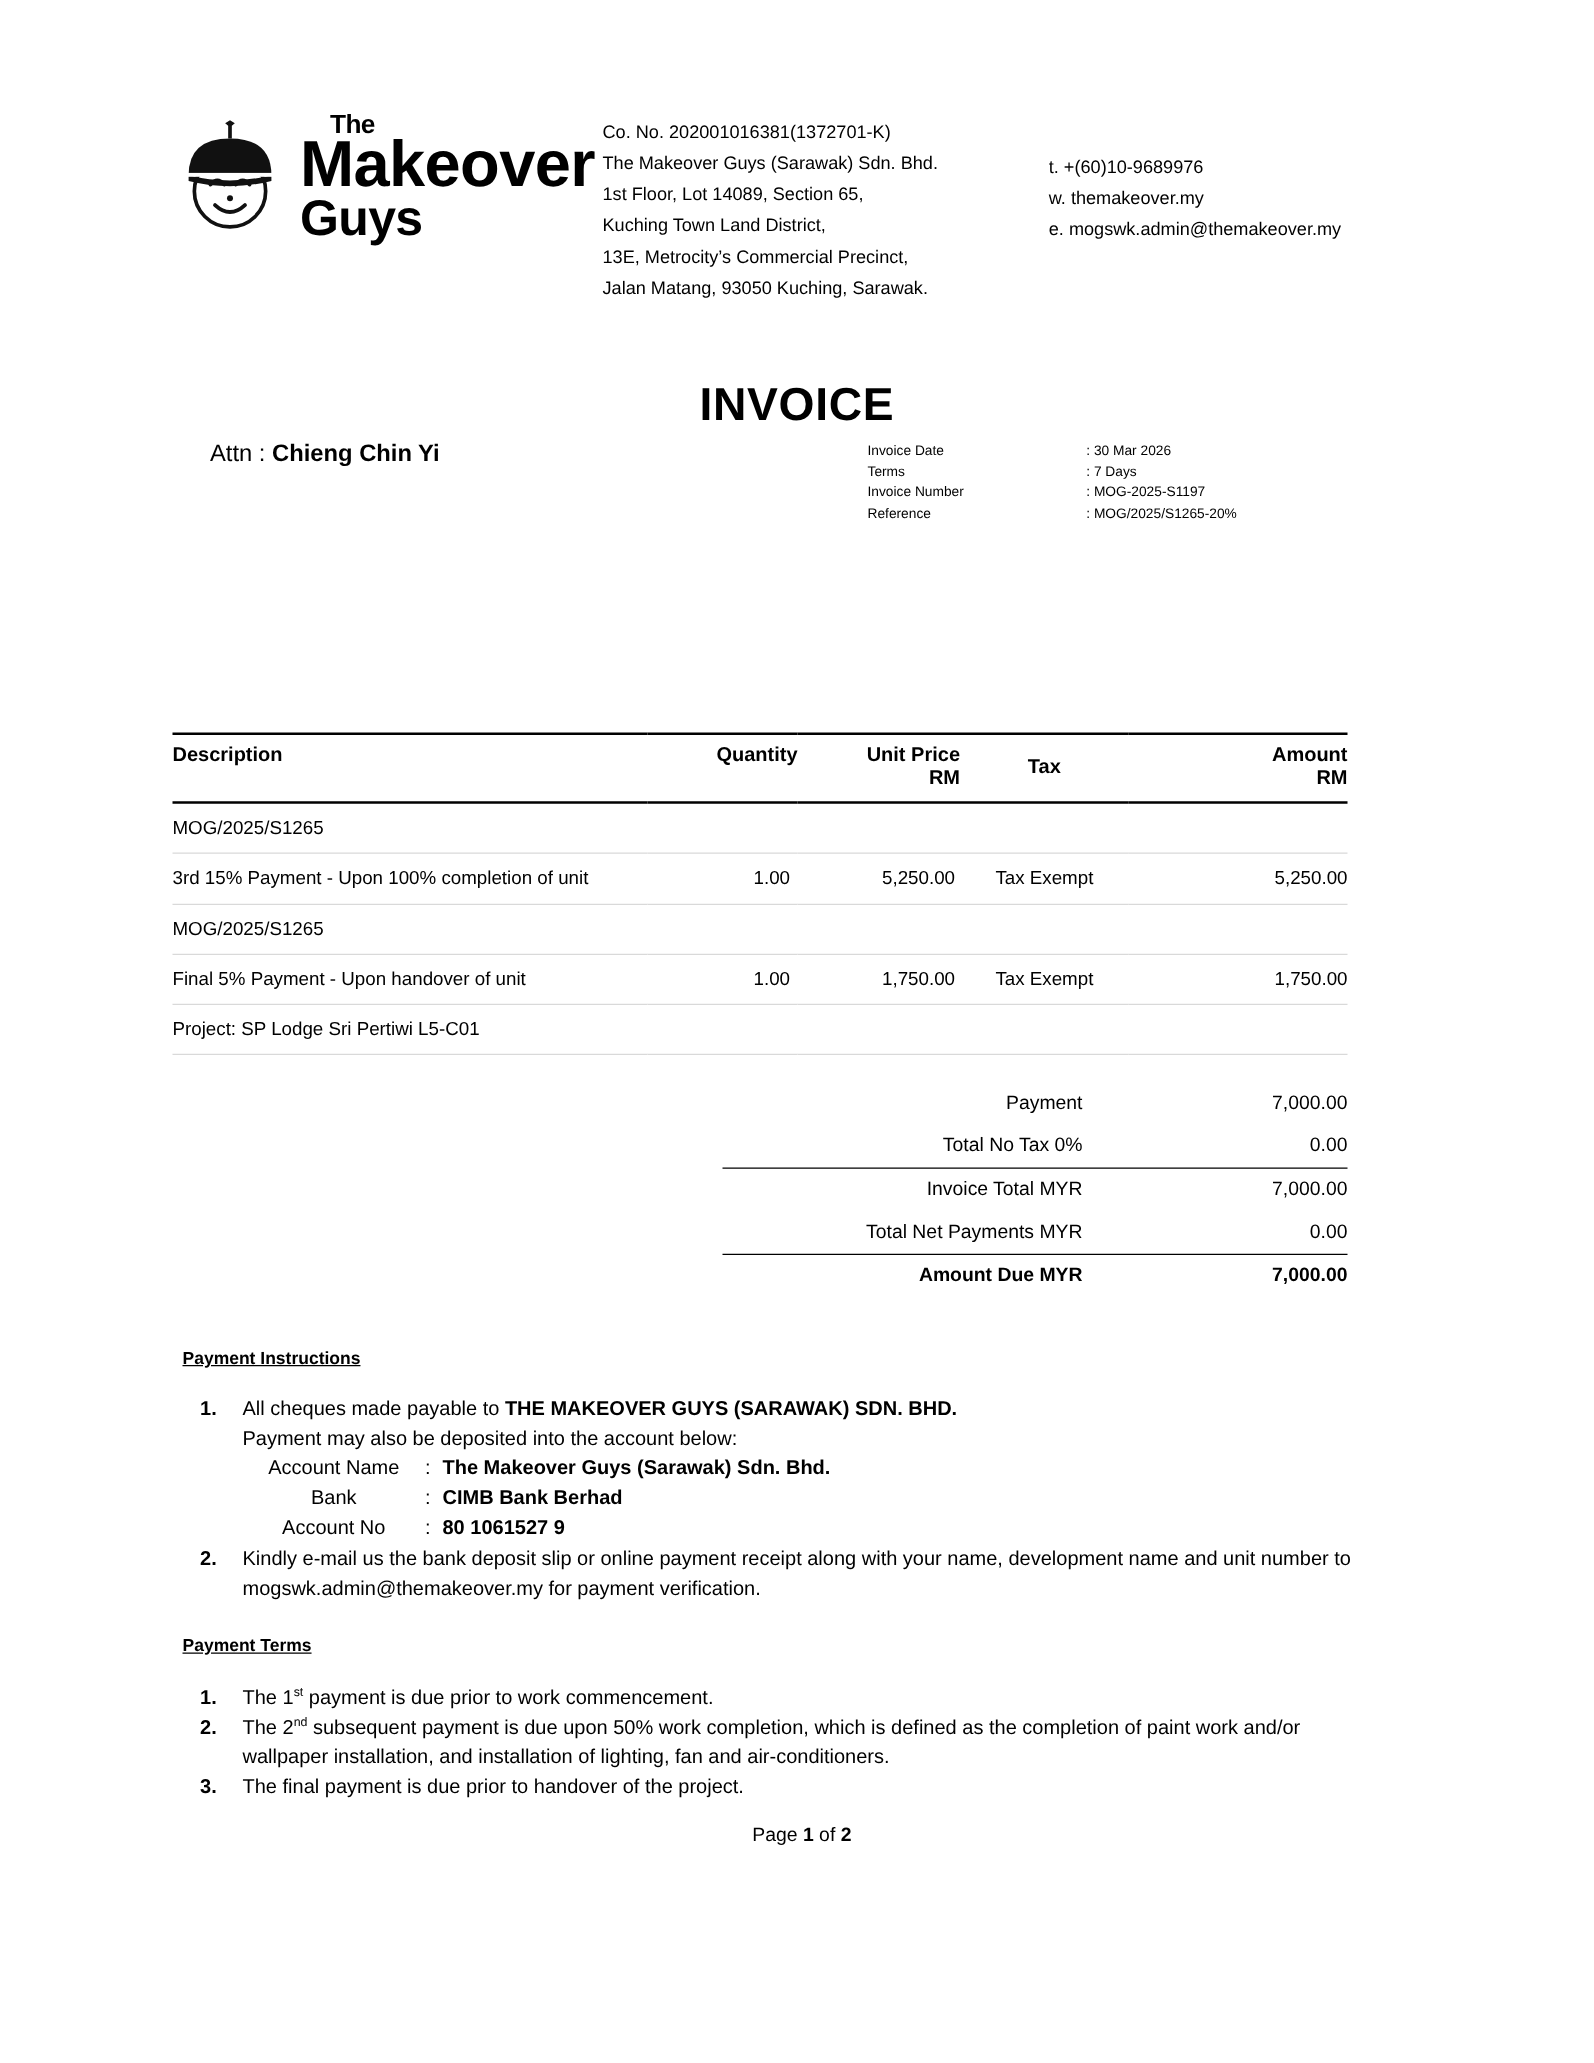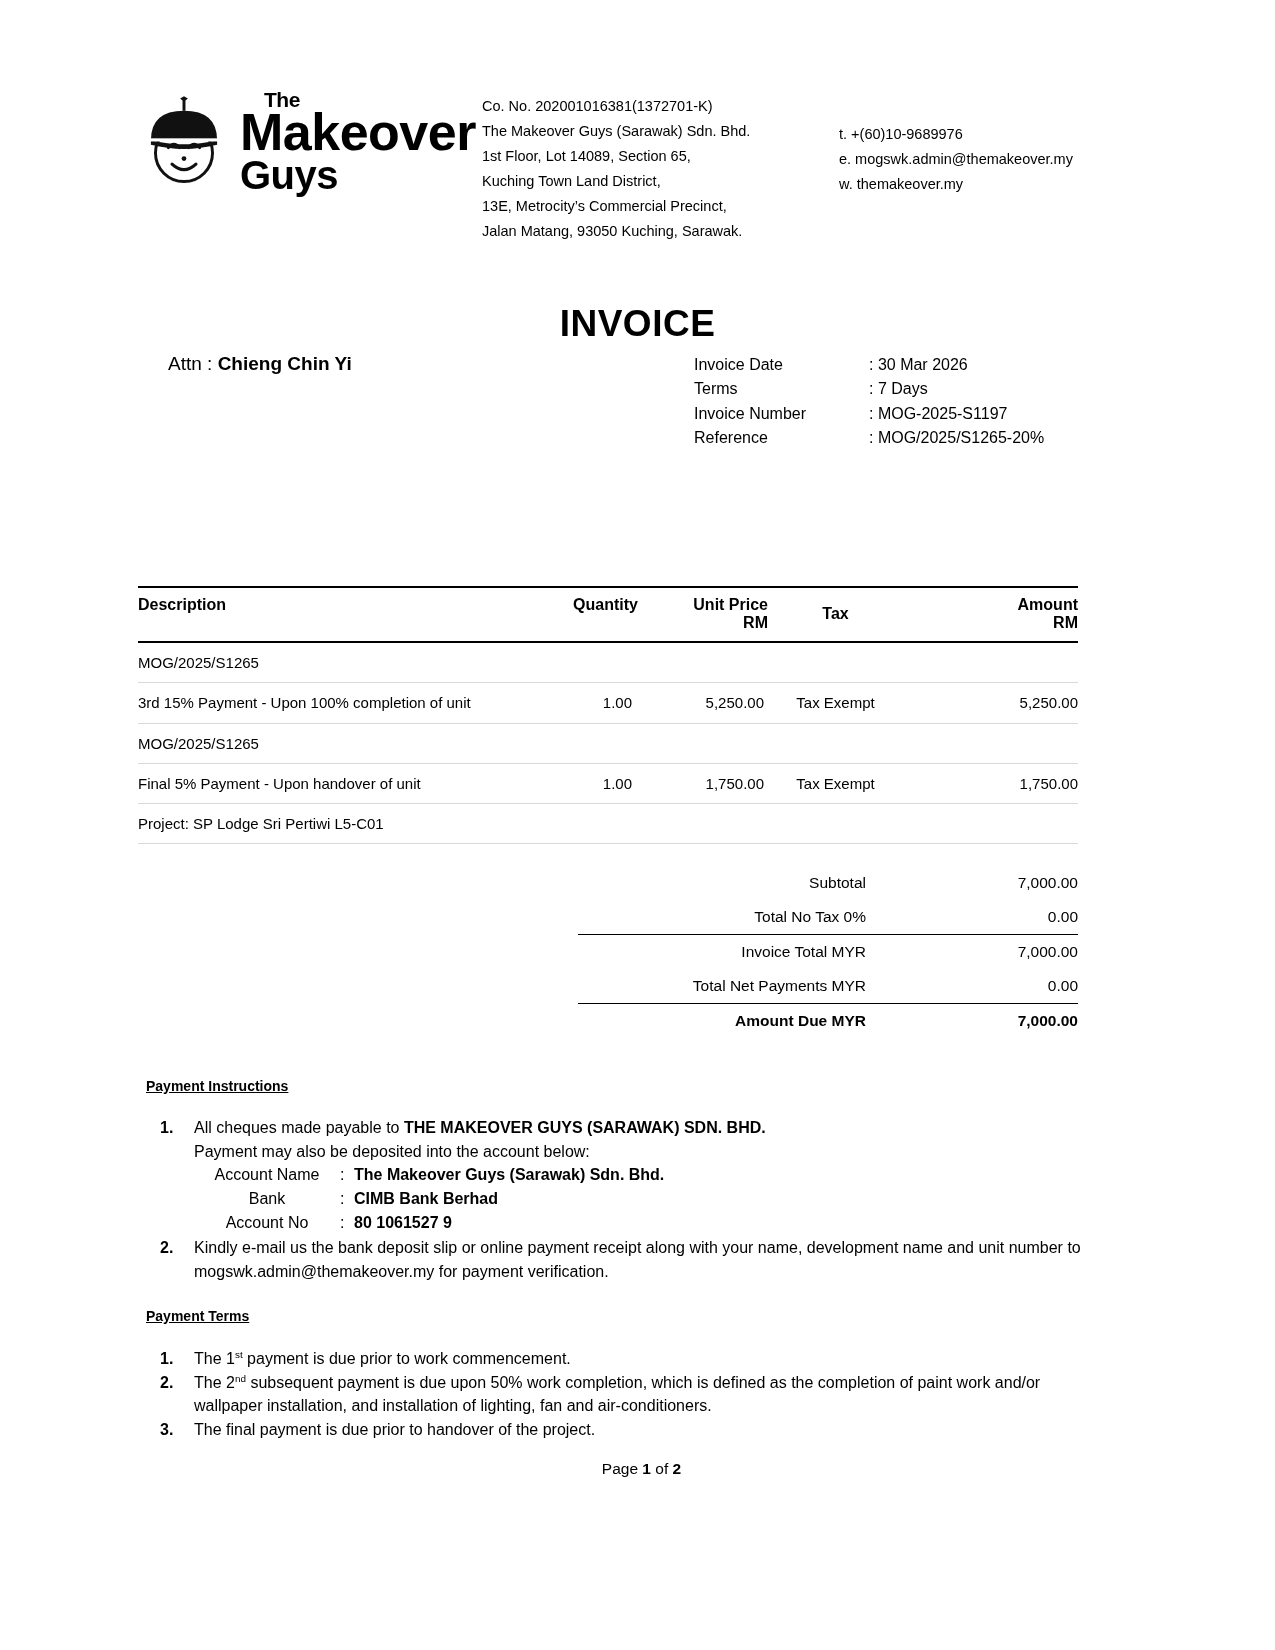--- a/index.html
+++ b/index.html
@@ -85,21 +85,21 @@
     font-size: 19px;
   }
   .attn b { font-weight: bold; }
 
   
   .meta {
     position: absolute;
     left: 694px;
     top: 353px;
     width: 390px;
-    font-size: 16px;
+    font-size: 11px;
     line-height: 1.52;
   }
   .meta-row { display: flex; }
   .meta-label { width: 175px; flex: 0 0 175px; }
   .meta-value { flex: 1 1 auto; }
 
   
   .table-wrap {
     position: absolute;
     left: 138px;
@@ -246,22 +246,22 @@
       <div>Co. No. 202001016381(1372701-K)</div>
       <div>The Makeover Guys (Sarawak) Sdn. Bhd.</div>
       <div>1st Floor, Lot 14089, Section 65,</div>
       <div>Kuching Town Land District,</div>
       <div>13E, Metrocity’s Commercial Precinct,</div>
       <div>Jalan Matang, 93050 Kuching, Sarawak.</div>
     </div>
 
     <div class="contact-block">
       <div>t. +(60)10-9689976</div>
+      <div>w. themakeover.my</div>
       <div>e. mogswk.admin@themakeover.my</div>
-      <div>w. themakeover.my</div>
     </div>
   </div>
 
   <div class="invoice-title">INVOICE</div>
 
   <div class="attn">
     <span>Attn :</span>
     <b>Chieng Chin Yi</b>
   </div>
 
@@ -336,21 +336,21 @@
           <td class="td-desc" colspan="5">Project: SP Lodge Sri Pertiwi L5-C01</td>
         </tr>
       </tbody>
     </table>
   </div>
 
   <div class="totals">
     <table class="tot">
       <tbody>
         <tr>
-          <td class="tot-label">Subtotal</td>
+          <td class="tot-label">Payment</td>
           <td class="tot-value">7,000.00</td>
         </tr>
         <tr>
           <td class="tot-label">Total No Tax 0%</td>
           <td class="tot-value">0.00</td>
         </tr>
         <tr class="tot-toprule">
           <td class="tot-label">Invoice Total MYR</td>
           <td class="tot-value">7,000.00</td>
         </tr>

